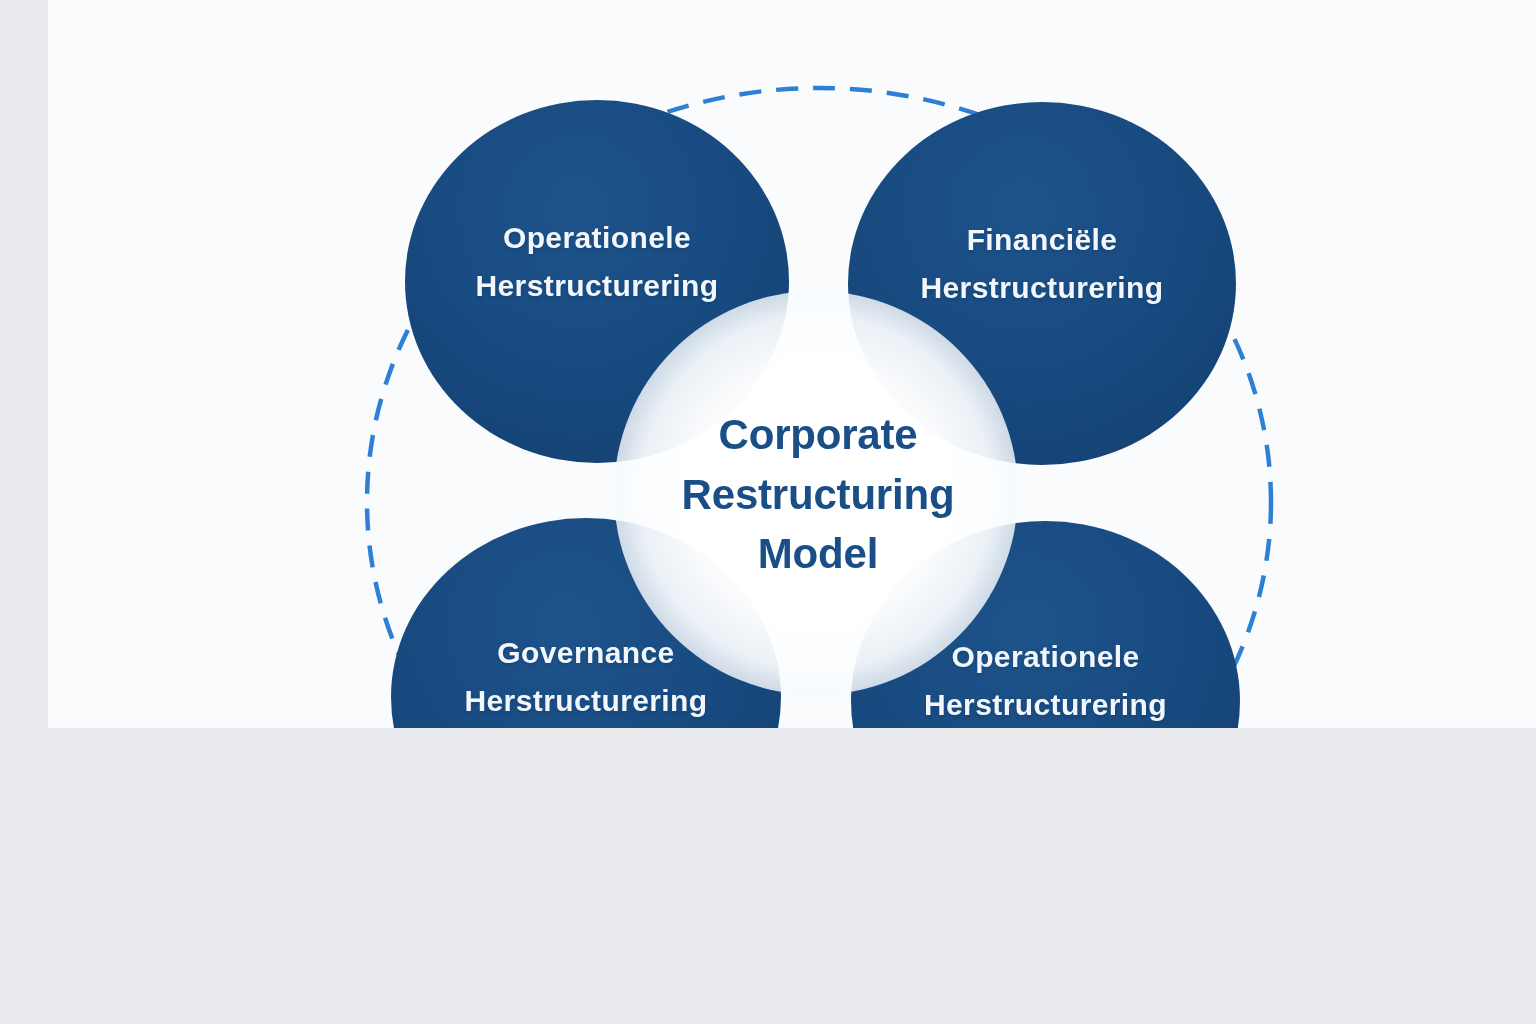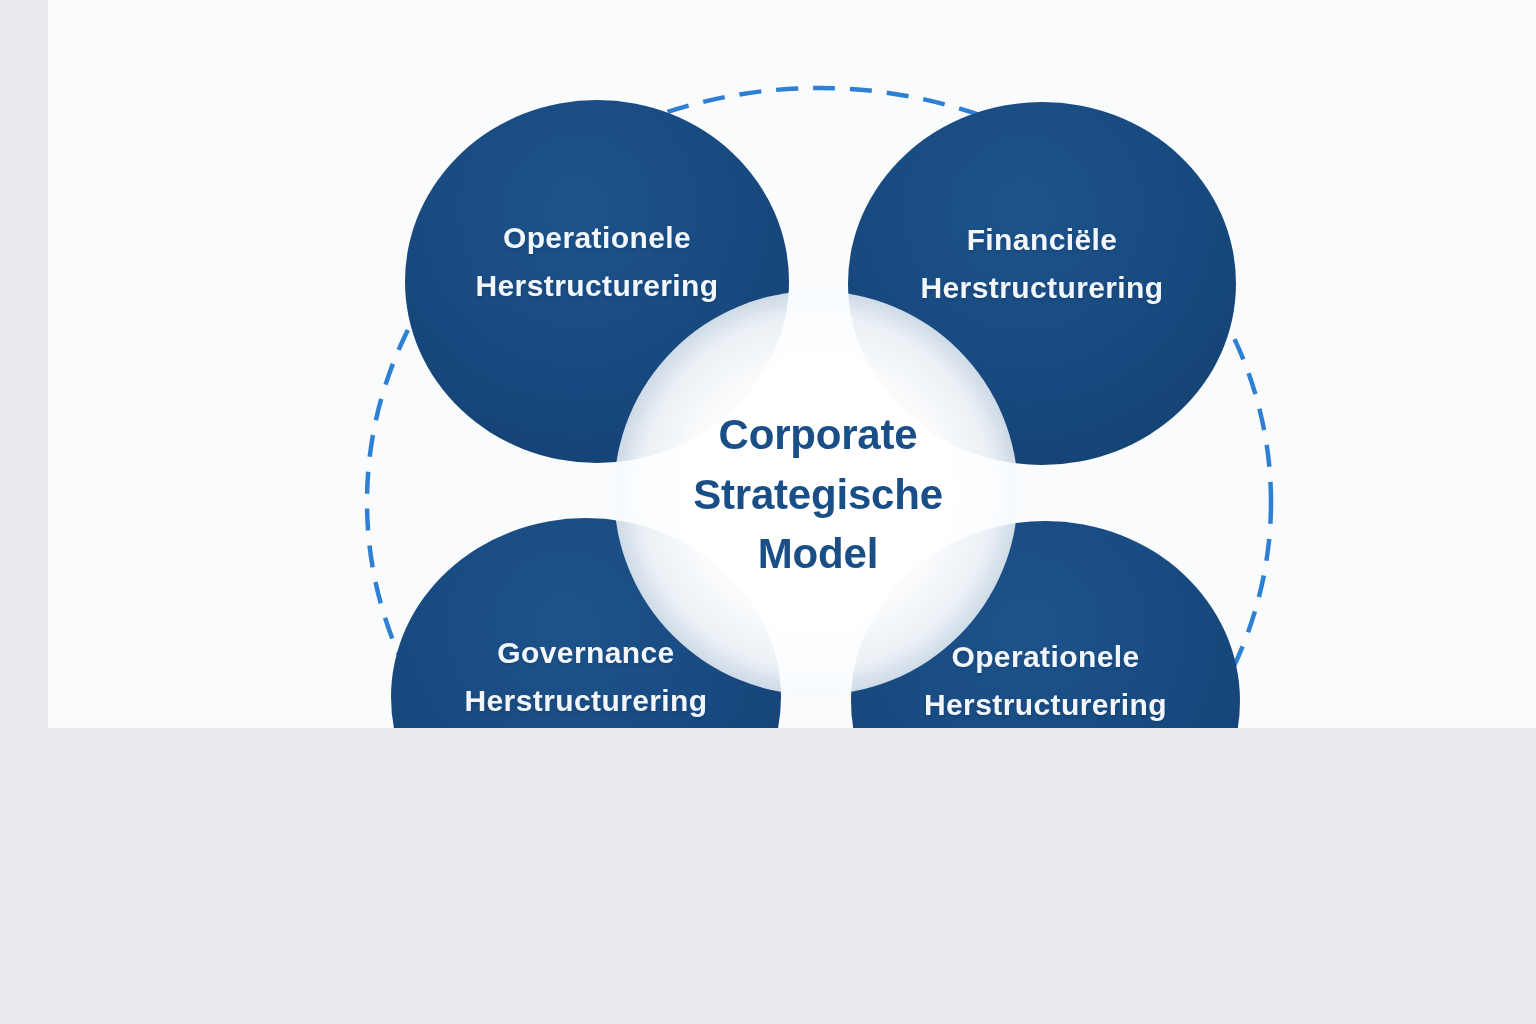--- a/index.html
+++ b/index.html
@@ -107,15 +107,15 @@
   <div class="circle top-right">
     <div class="circle-label">Financiële Herstructurering</div>
   </div>
 
   <div class="circle bottom-right">
     <div class="circle-label">Operationele Herstructurering</div>
   </div>
 
   <div class="center-circle"></div>
 
-  <div class="center-title">Corporate Strategische Model</div>
+  <div class="center-title">Corporate Restructuring Model</div>
 
 </div>
 
 </body></html>

